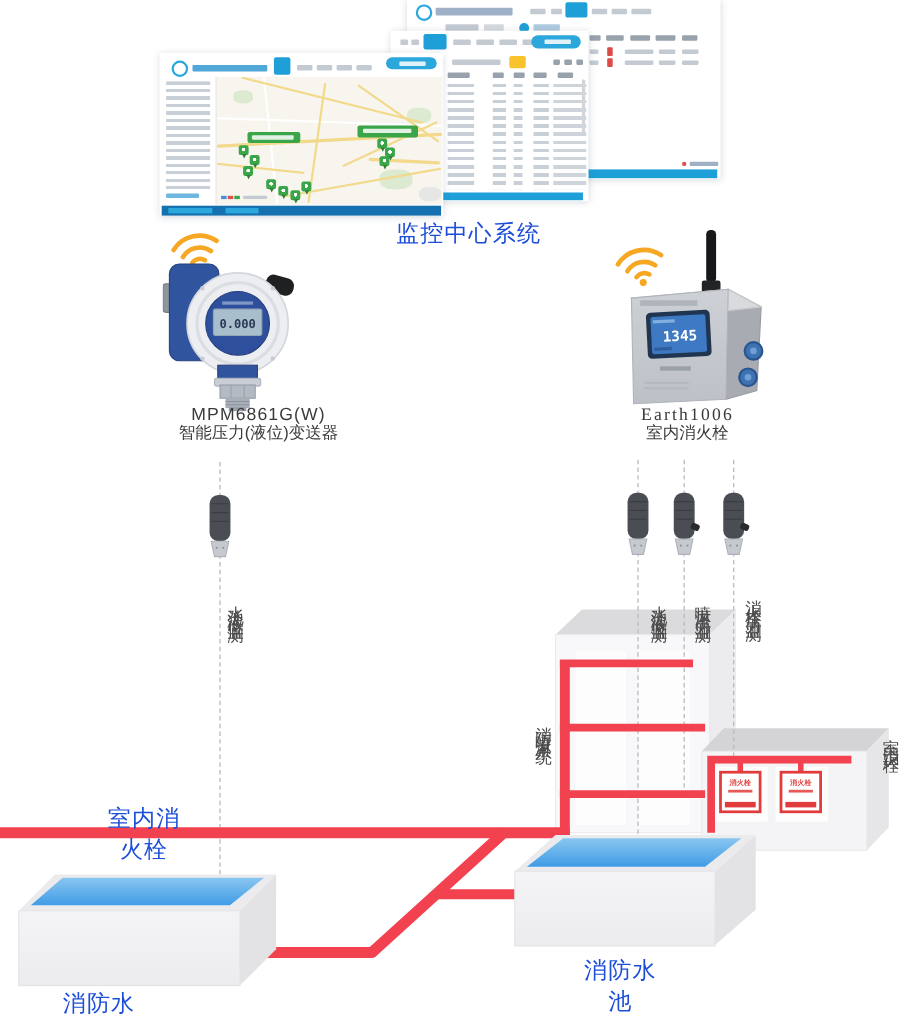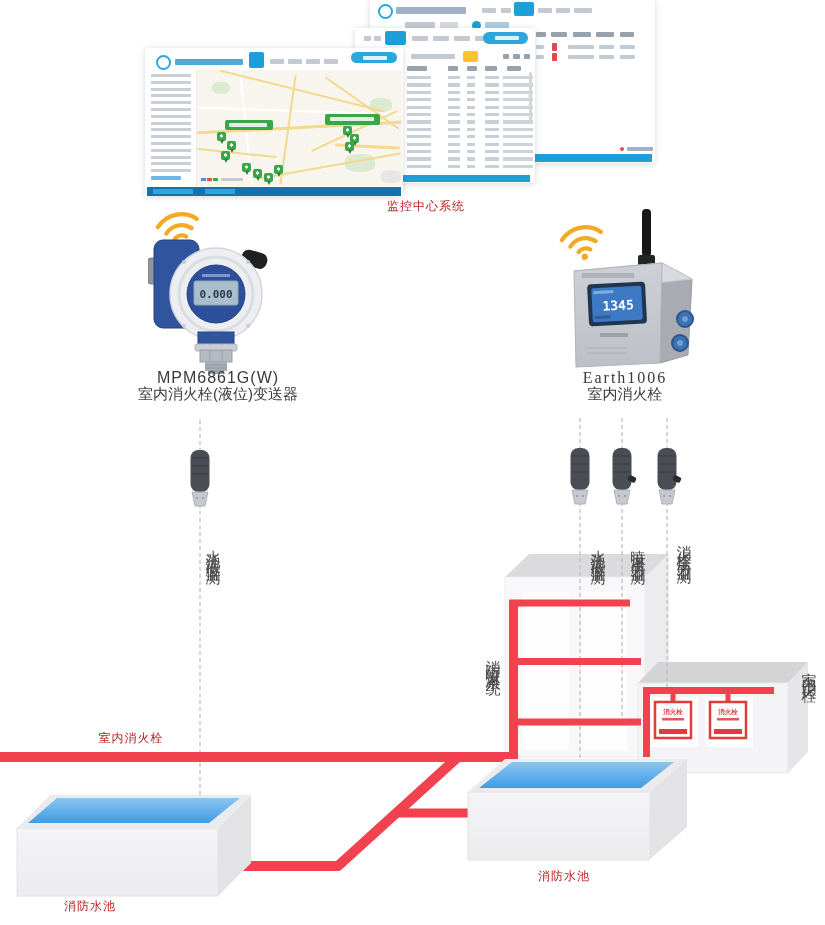--- a/index.html
+++ b/index.html
@@ -14,21 +14,21 @@
   .bar.wh{background:rgba(255,255,255,.85);}
   .rows{position:absolute;background:repeating-linear-gradient(to bottom,#C8CFD6 0 3.2px,transparent 3.2px 7.4px);}
   .rowsA{position:absolute;background:repeating-linear-gradient(to bottom,#C9CFD6 0 3px,transparent 3px 6.8px);}
   .pin{position:absolute;width:9px;height:9px;border-radius:2px;
        background:radial-gradient(circle at 50% 45%, #fff 0 1.6px, #3BA549 1.7px);}
   .pin::after{content:"";position:absolute;left:2.5px;top:8px;border-left:2px solid transparent;
        border-right:2px solid transparent;border-top:4px solid #2E8038;}
   .road{position:absolute;background:#F2D98C;border-radius:2px;}
   .roadw{position:absolute;background:#ffffff;border-radius:2px;}
   .patch{position:absolute;background:#DCEAD2;border-radius:40%;}
-  .caption{position:absolute;font-size:12px;color:#b91c1c;text-align:center;letter-spacing:1px;}
+  .caption{position:absolute;font-size:21px;color:#1d4ed8;text-align:center;letter-spacing:1px;}
   .vlabel{position:absolute;writing-mode:vertical-rl;text-orientation:upright;
           font-size:15px;color:#4A4A4A;letter-spacing:4px;white-space:nowrap;}
   .devlabel{position:absolute;width:200px;text-align:center;font-size:15px;line-height:16px;color:#3A3A3A;}
   .devlabel .model{font-size:16px;letter-spacing:1px;}
 </style>
 </head>
 <body>
 
 <div id="canvas">
 
@@ -192,23 +192,23 @@
     <rect x="47" y="112" width="42" height="7" rx="2" fill="#C9CED6" stroke="#AFB5BD"></rect>
     <rect x="52" y="118" width="32" height="12" fill="#B4BAC3" stroke="#979DA6"></rect>
     <line x1="62" y1="118" x2="62" y2="130" stroke="#9AA0A9"></line>
     <line x1="74" y1="118" x2="74" y2="130" stroke="#9AA0A9"></line>
     <rect x="57" y="130" width="22" height="9" fill="#A9AFB8"></rect>
     <line x1="57" y1="133" x2="79" y2="133" stroke="#8F959E"></line>
     <line x1="57" y1="136" x2="79" y2="136" stroke="#8F959E"></line>
     <rect x="60" y="138" width="16" height="4" fill="#9AA0A9"></rect>
   </svg>
 
-  <div class="devlabel" style="left:118px;top:370px;">
+  <div class="devlabel" style="left:135px;top:370px;">
     <div class="model">MPM6861G(W)</div>
-    <div>室内消火栓(液位)变送器</div>
+    <div>智能压力(液位)变送器</div>
   </div>
 
   <svg class="abs" style="left:554px;top:218px;" width="56" height="42" viewBox="0 0 56 42">
     <g transform="rotate(-12 28 21)" stroke="#F6A723" stroke-width="4.2" fill="none" stroke-linecap="round">
       <path d="M8 18 A 28 28 0 0 1 48 18"></path>
       <path d="M15 26 A 18 18 0 0 1 41 26"></path>
       <path d="M22 33 A 9 9 0 0 1 34 33"></path>
     </g>
     <circle cx="27" cy="39" r="3.2" fill="#F6A723" transform="rotate(-12 28 21)"></circle>
   </svg>

